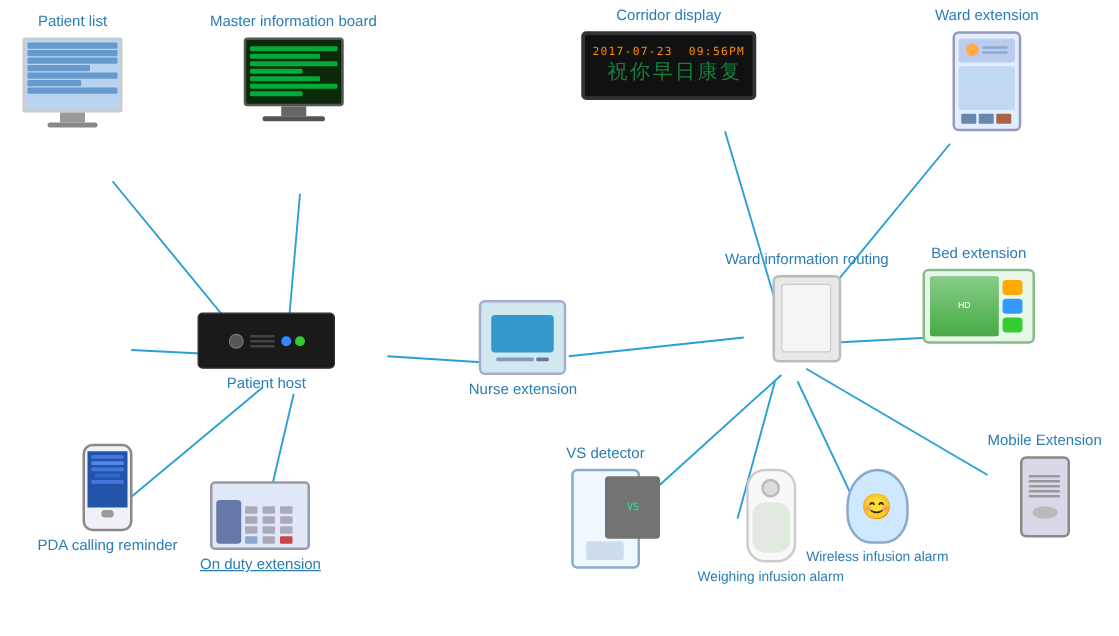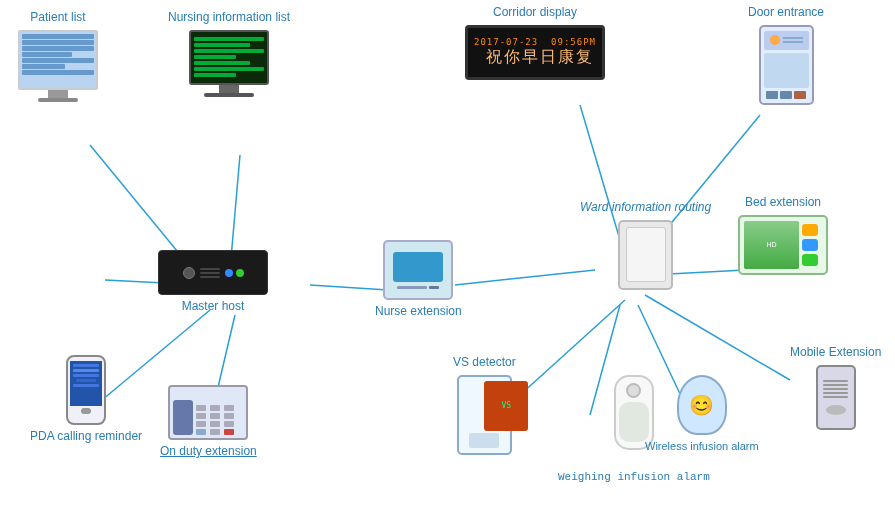--- a/index.html
+++ b/index.html
@@ -94,21 +94,21 @@
       padding: 3px;
     }
     .corridor-time {
       font-size: 9px;
       color: #ff8800;
       font-family: monospace;
       letter-spacing: 1px;
     }
     .corridor-text {
       font-size: 16px;
-      color: #fdba74;
+      color: #15803d;
       font-family: serif;
       letter-spacing: 2px;
       margin-left: 10px;
     }
 
     
     .patient-monitor {
       width: 80px;
       height: 60px;
       background: #e8f0ff;
@@ -356,21 +356,21 @@
       border-radius: 5px;
       display: flex;
       flex-direction: column;
       align-items: center;
       padding: 4px;
       gap: 2px;
     }
     .vs-screen {
       width: 44px;
       height: 50px;
-      background: #c2410c;
+      background: #737373;
       border-radius: 3px;
       display: flex;
       align-items: center;
       justify-content: center;
       margin-left: 44px;
     }
     .vs-display {
       font-size: 8px;
       color: #00ff88;
       font-family: monospace;
@@ -500,21 +500,21 @@
               <div class="ps-row"></div>
           </div>
         </div>
         <div class="monitor-stand"></div>
         <div class="monitor-base"></div>
       </div>
     </div>
   </div>
 
   <div class="node" style="left:168px; top:10px;">
-    <div class="node-label">Nursing information list</div>
+    <div class="node-label">Master information board</div>
     <div class="node-image" style="margin-top:4px;">
       <div style="display:flex;flex-direction:column;align-items:center;">
         <div class="nursing-board">
           <div class="nursing-row full"></div>
           <div class="nursing-row med"></div>
           <div class="nursing-row full"></div>
           <div class="nursing-row short"></div>
           <div class="nursing-row med"></div>
           <div class="nursing-row full"></div>
           <div class="nursing-row short"></div>
@@ -531,21 +531,21 @@
       <div class="corridor-display">
         <div class="corridor-time">
           <span>2017-07-23</span>&nbsp;&nbsp;<span>09:56PM</span>
         </div>
         <div class="corridor-text">祝你早日康复</div>
       </div>
     </div>
   </div>
 
   <div class="node" style="left:748px; top:5px;">
-    <div class="node-label">Door entrance</div>
+    <div class="node-label">Ward extension</div>
     <div class="node-image" style="margin-top:4px;">
       <div class="door-tablet">
         <div style="width:45px;height:20px;background:#bbccee;border-radius:2px;display:flex;align-items:center;justify-content:center;">
           <div style="display:flex;gap:3px;">
             <div style="width:10px;height:10px;border-radius:50%;background:#ffaa44;"></div>
             <div style="display:flex;flex-direction:column;gap:2px;justify-content:center;">
               <div style="width:20px;height:2px;background:#88aacc;"></div>
               <div style="width:20px;height:2px;background:#88aacc;"></div>
             </div>
           </div>
@@ -569,38 +569,38 @@
           <div class="mh-vent-line"></div>
           <div class="mh-vent-line"></div>
           <div class="mh-vent-line"></div>
         </div>
         <div style="display:flex;gap:3px;">
           <div style="width:8px;height:8px;border-radius:50%;background:#3388ff;"></div>
           <div style="width:8px;height:8px;border-radius:50%;background:#33cc33;"></div>
         </div>
       </div>
     </div>
-    <div class="node-label" style="margin-top:4px;">Master host</div>
+    <div class="node-label" style="margin-top:4px;">Patient host</div>
   </div>
 
   <div class="node" style="left:375px; top:240px;">
     <div class="node-image">
       <div class="nurse-phone">
         <div class="phone-screen-small" style="background:#3399cc;border-radius:3px;"></div>
         <div style="display:flex;gap:2px;">
           <div style="width:30px;height:3px;background:#8899bb;border-radius:1px;"></div>
           <div style="width:10px;height:3px;background:#667799;border-radius:1px;"></div>
         </div>
       </div>
     </div>
     <div class="node-label" style="margin-top:4px;">Nurse extension</div>
   </div>
 
   <div class="node" style="left:580px; top:200px;">
-    <div class="node-label" style="margin-bottom:4px;font-style:italic;">Ward information routing</div>
+    <div class="node-label" style="margin-bottom:4px;">Ward information routing</div>
     <div class="node-image">
       <div class="ward-routing">
         <div class="wr-inner"></div>
       </div>
     </div>
   </div>
 
   <div class="node" style="left:738px; top:195px;">
     <div class="node-label">Bed extension</div>
     <div class="node-image" style="margin-top:4px;">
@@ -672,21 +672,21 @@
     </div>
   </div>
 
   <div class="node" style="left:558px; top:375px;">
     <div class="node-image">
       <div class="infusion-alarm">
         <div class="ia-top"></div>
         <div class="ia-body" style="background:#e0e8e0;"></div>
       </div>
     </div>
-    <div class="node-label" style="margin-top:20px; font-size:11px;font-family:Liberation Mono, monospace;">Weighing infusion alarm</div>
+    <div class="node-label" style="margin-top:5px; font-size:11px;">Weighing infusion alarm</div>
   </div>
 
   <div class="node" style="left:645px; top:375px;">
     <div class="node-image">
       <div class="wireless-alarm">😊</div>
     </div>
     <div class="node-label" style="margin-top:4px; font-size:11px;">Wireless infusion alarm</div>
   </div>
 
   <div class="node" style="left:790px; top:345px;">

